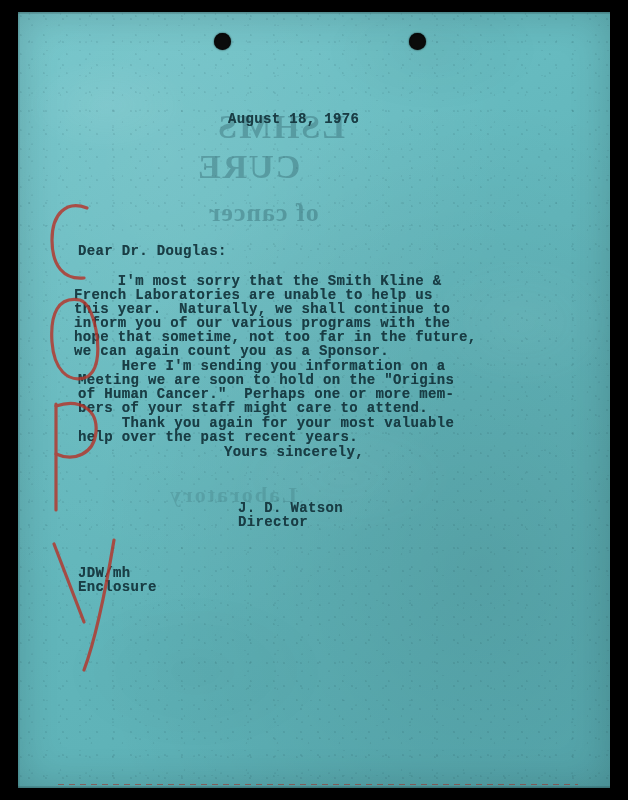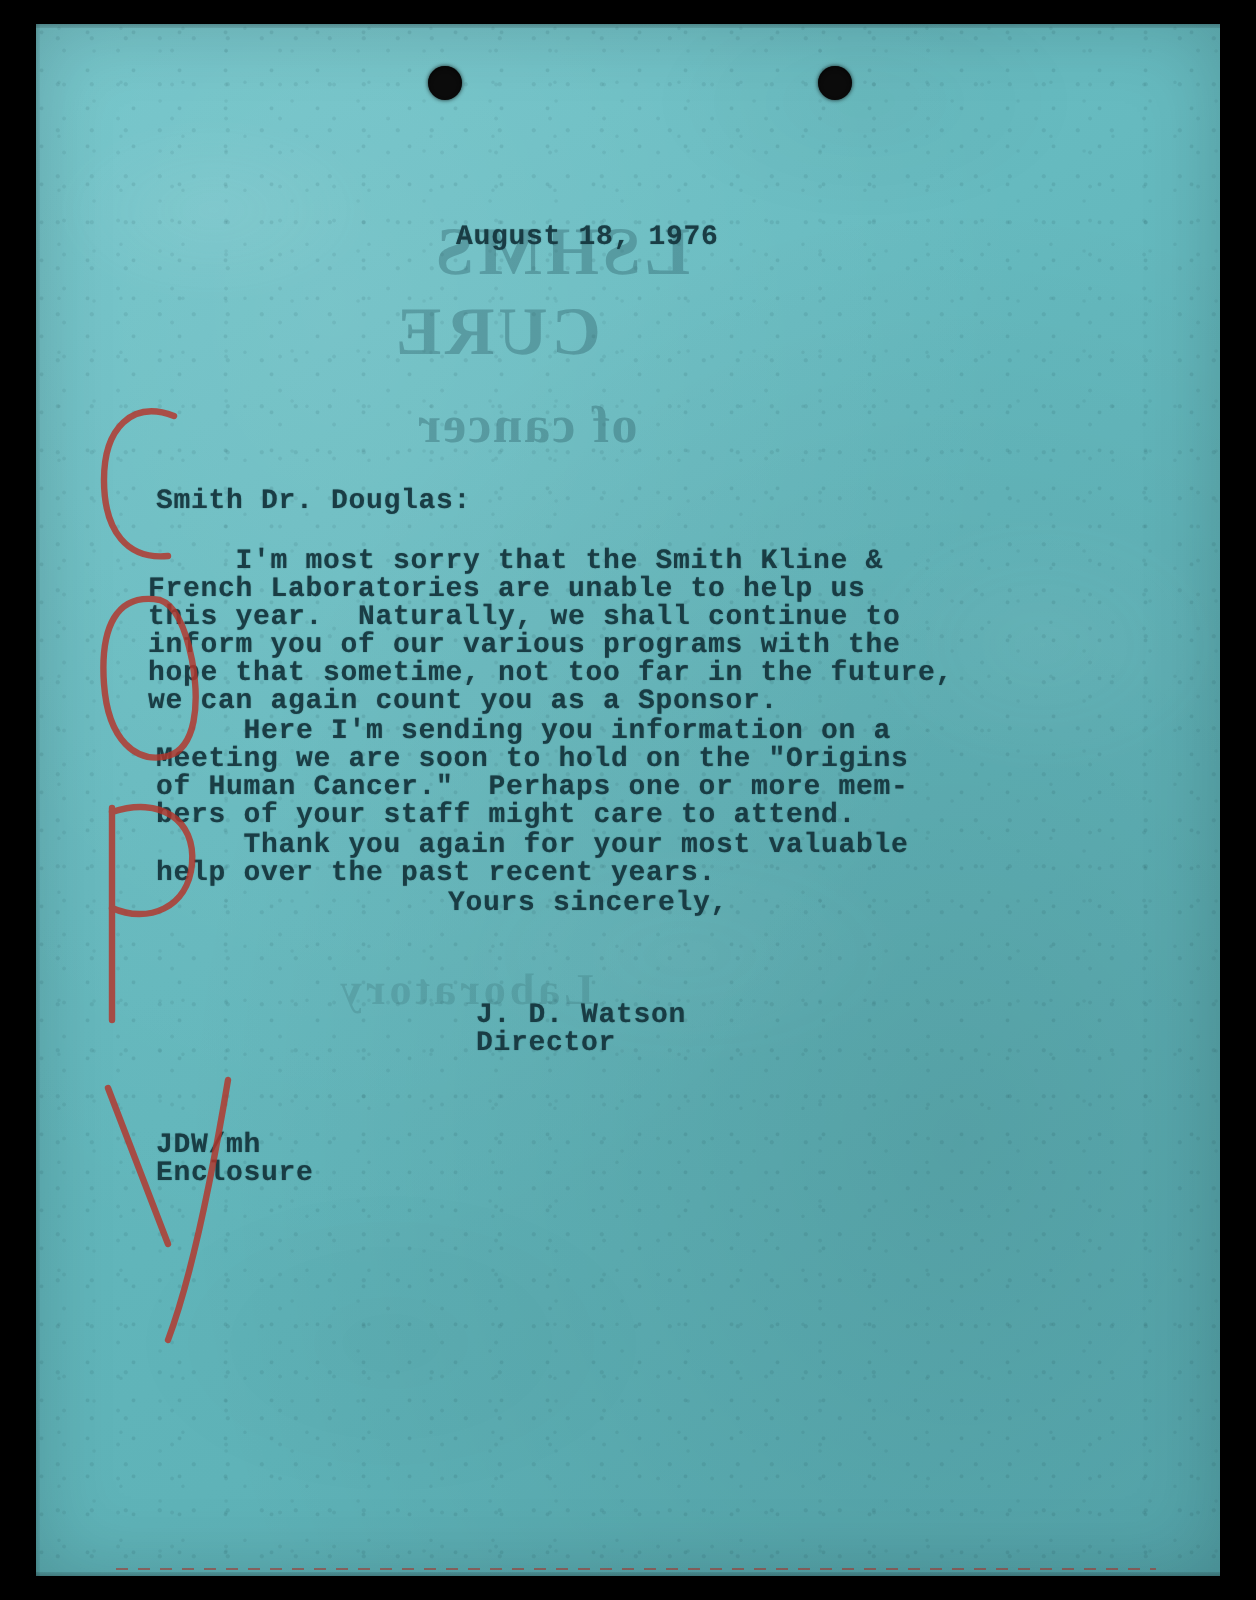--- a/index.html
+++ b/index.html
@@ -162,21 +162,21 @@
 
     <div class="ghost" id="ghost-1">LSHMS</div>
     <div class="ghost" id="ghost-2">CURE</div>
     <div class="ghost" id="ghost-3">of cancer</div>
     <div class="ghost" id="ghost-4">Laboratory</div>
 
     <div class="punch" id="punch-left"></div>
     <div class="punch" id="punch-right"></div>
 
     <div class="typed" id="date-line">August 18, 1976</div>
-    <div class="typed" id="salutation">Smith Dr. Douglas:</div>
+    <div class="typed" id="salutation">Dear Dr. Douglas:</div>
     <div class="typed" id="para-1">     I'm most sorry that the Smith Kline &amp;
 French Laboratories are unable to help us
 this year.  Naturally, we shall continue to
 inform you of our various programs with the
 hope that sometime, not too far in the future,
 we can again count you as a Sponsor.</div>
     <div class="typed" id="para-2">     Here I'm sending you information on a
 Meeting we are soon to hold on the "Origins
 of Human Cancer."  Perhaps one or more mem-
 bers of your staff might care to attend.</div>

